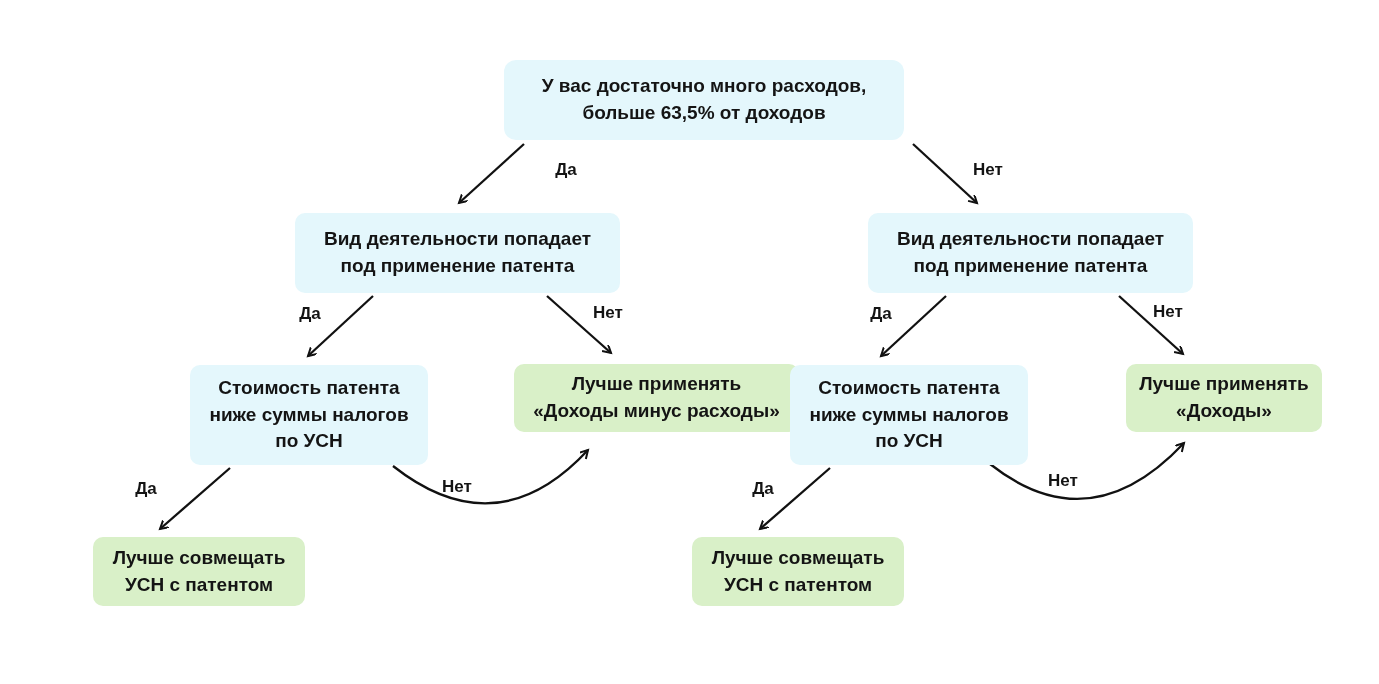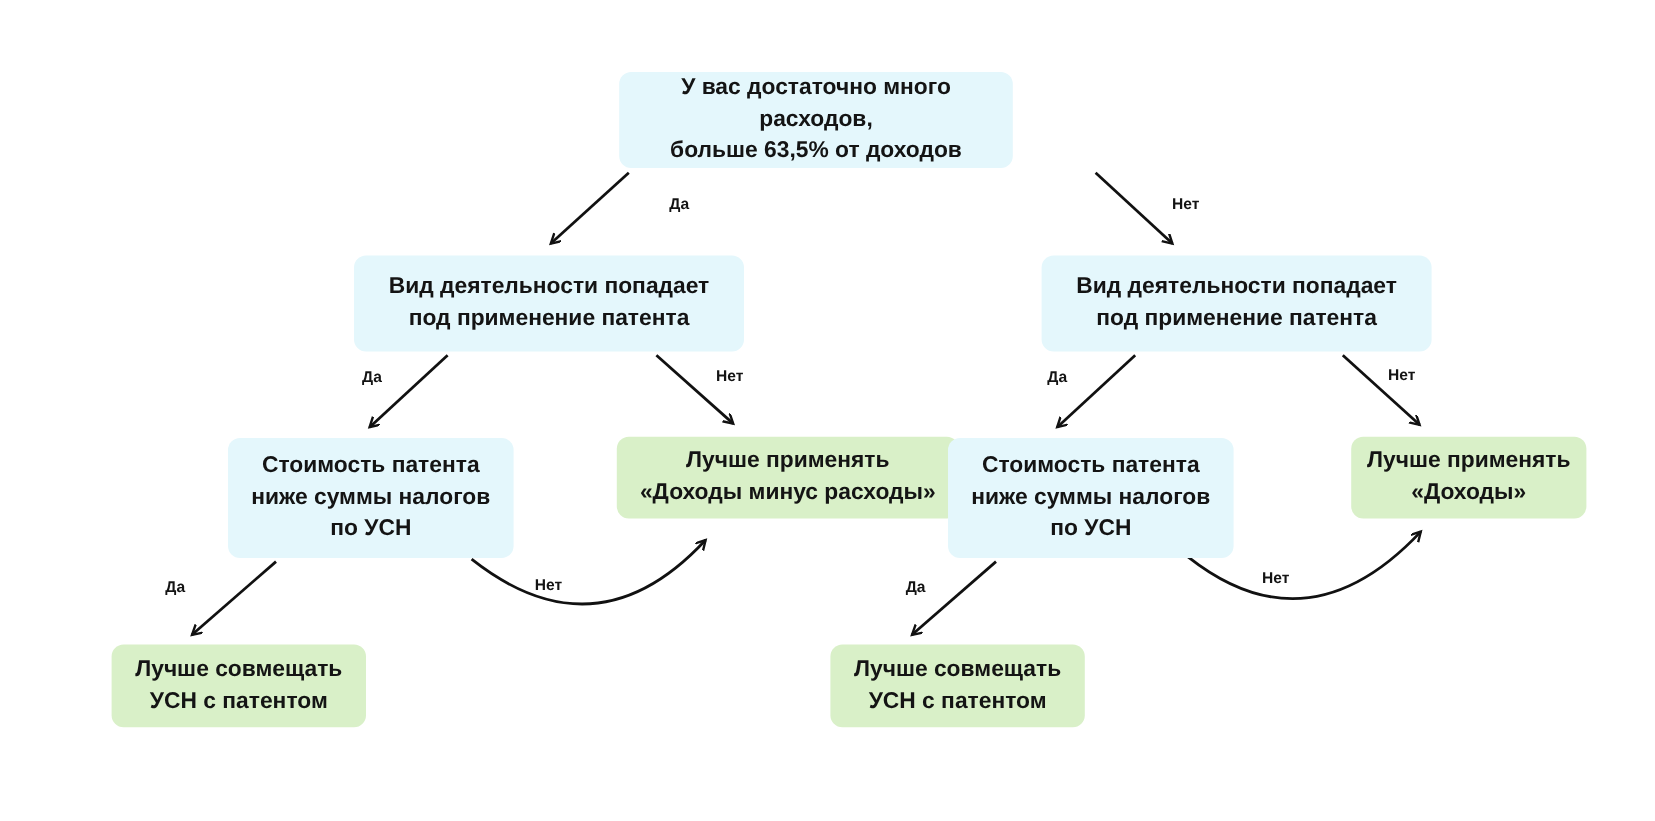--- a/index.html
+++ b/index.html
@@ -11,28 +11,28 @@
   }
   .node{
     position:absolute;display:flex;align-items:center;justify-content:center;
     text-align:center;font-weight:700;font-size:19px;line-height:1.4;
     border-radius:10px;white-space:pre-line;padding:4px 10px;box-sizing:border-box;
   }
   .node.q{background:var(--question-box,#e4f7fc);}
   .node.r{background:var(--result-box,#d9f0c8);margin-left:36px;}
   .edge-label{
     position:absolute;transform:translate(-50%,-50%);
-    font-weight:700;font-size:13px;white-space:nowrap;
+    font-weight:700;font-size:17px;white-space:nowrap;
   }
   svg.arrows{position:absolute;left:0;top:0;width:1379px;height:684px;}
   svg .arrow{fill:none;stroke:var(--arrow,#111111);stroke-width:2.3;}
   svg marker path{fill:none;stroke:var(--arrow,#111111);stroke-width:2;}
 
   
-  #n-root {left:516px;top:60px; width:328px;height:80px;}
+  #n-root {left:504px;top:60px; width:400px;height:80px;border-radius:12px;}
   #n-lp   {left:295px;top:213px;width:325px;height:80px;}
   #n-rp   {left:868px;top:213px;width:325px;height:80px;}
   #n-lc   {left:190px;top:365px;width:238px;height:100px;}
   #n-dmr  {left:478px;top:364px;width:285px;height:68px;}
   #n-rc   {left:790px;top:365px;width:238px;height:100px;}
   #n-d    {left:1090px;top:364px;width:196px;height:68px;}
   #n-lcomb{left:57px; top:537px;width:212px;height:69px;}
   #n-mcomb{left:656px;top:537px;width:212px;height:69px;}
 
   

